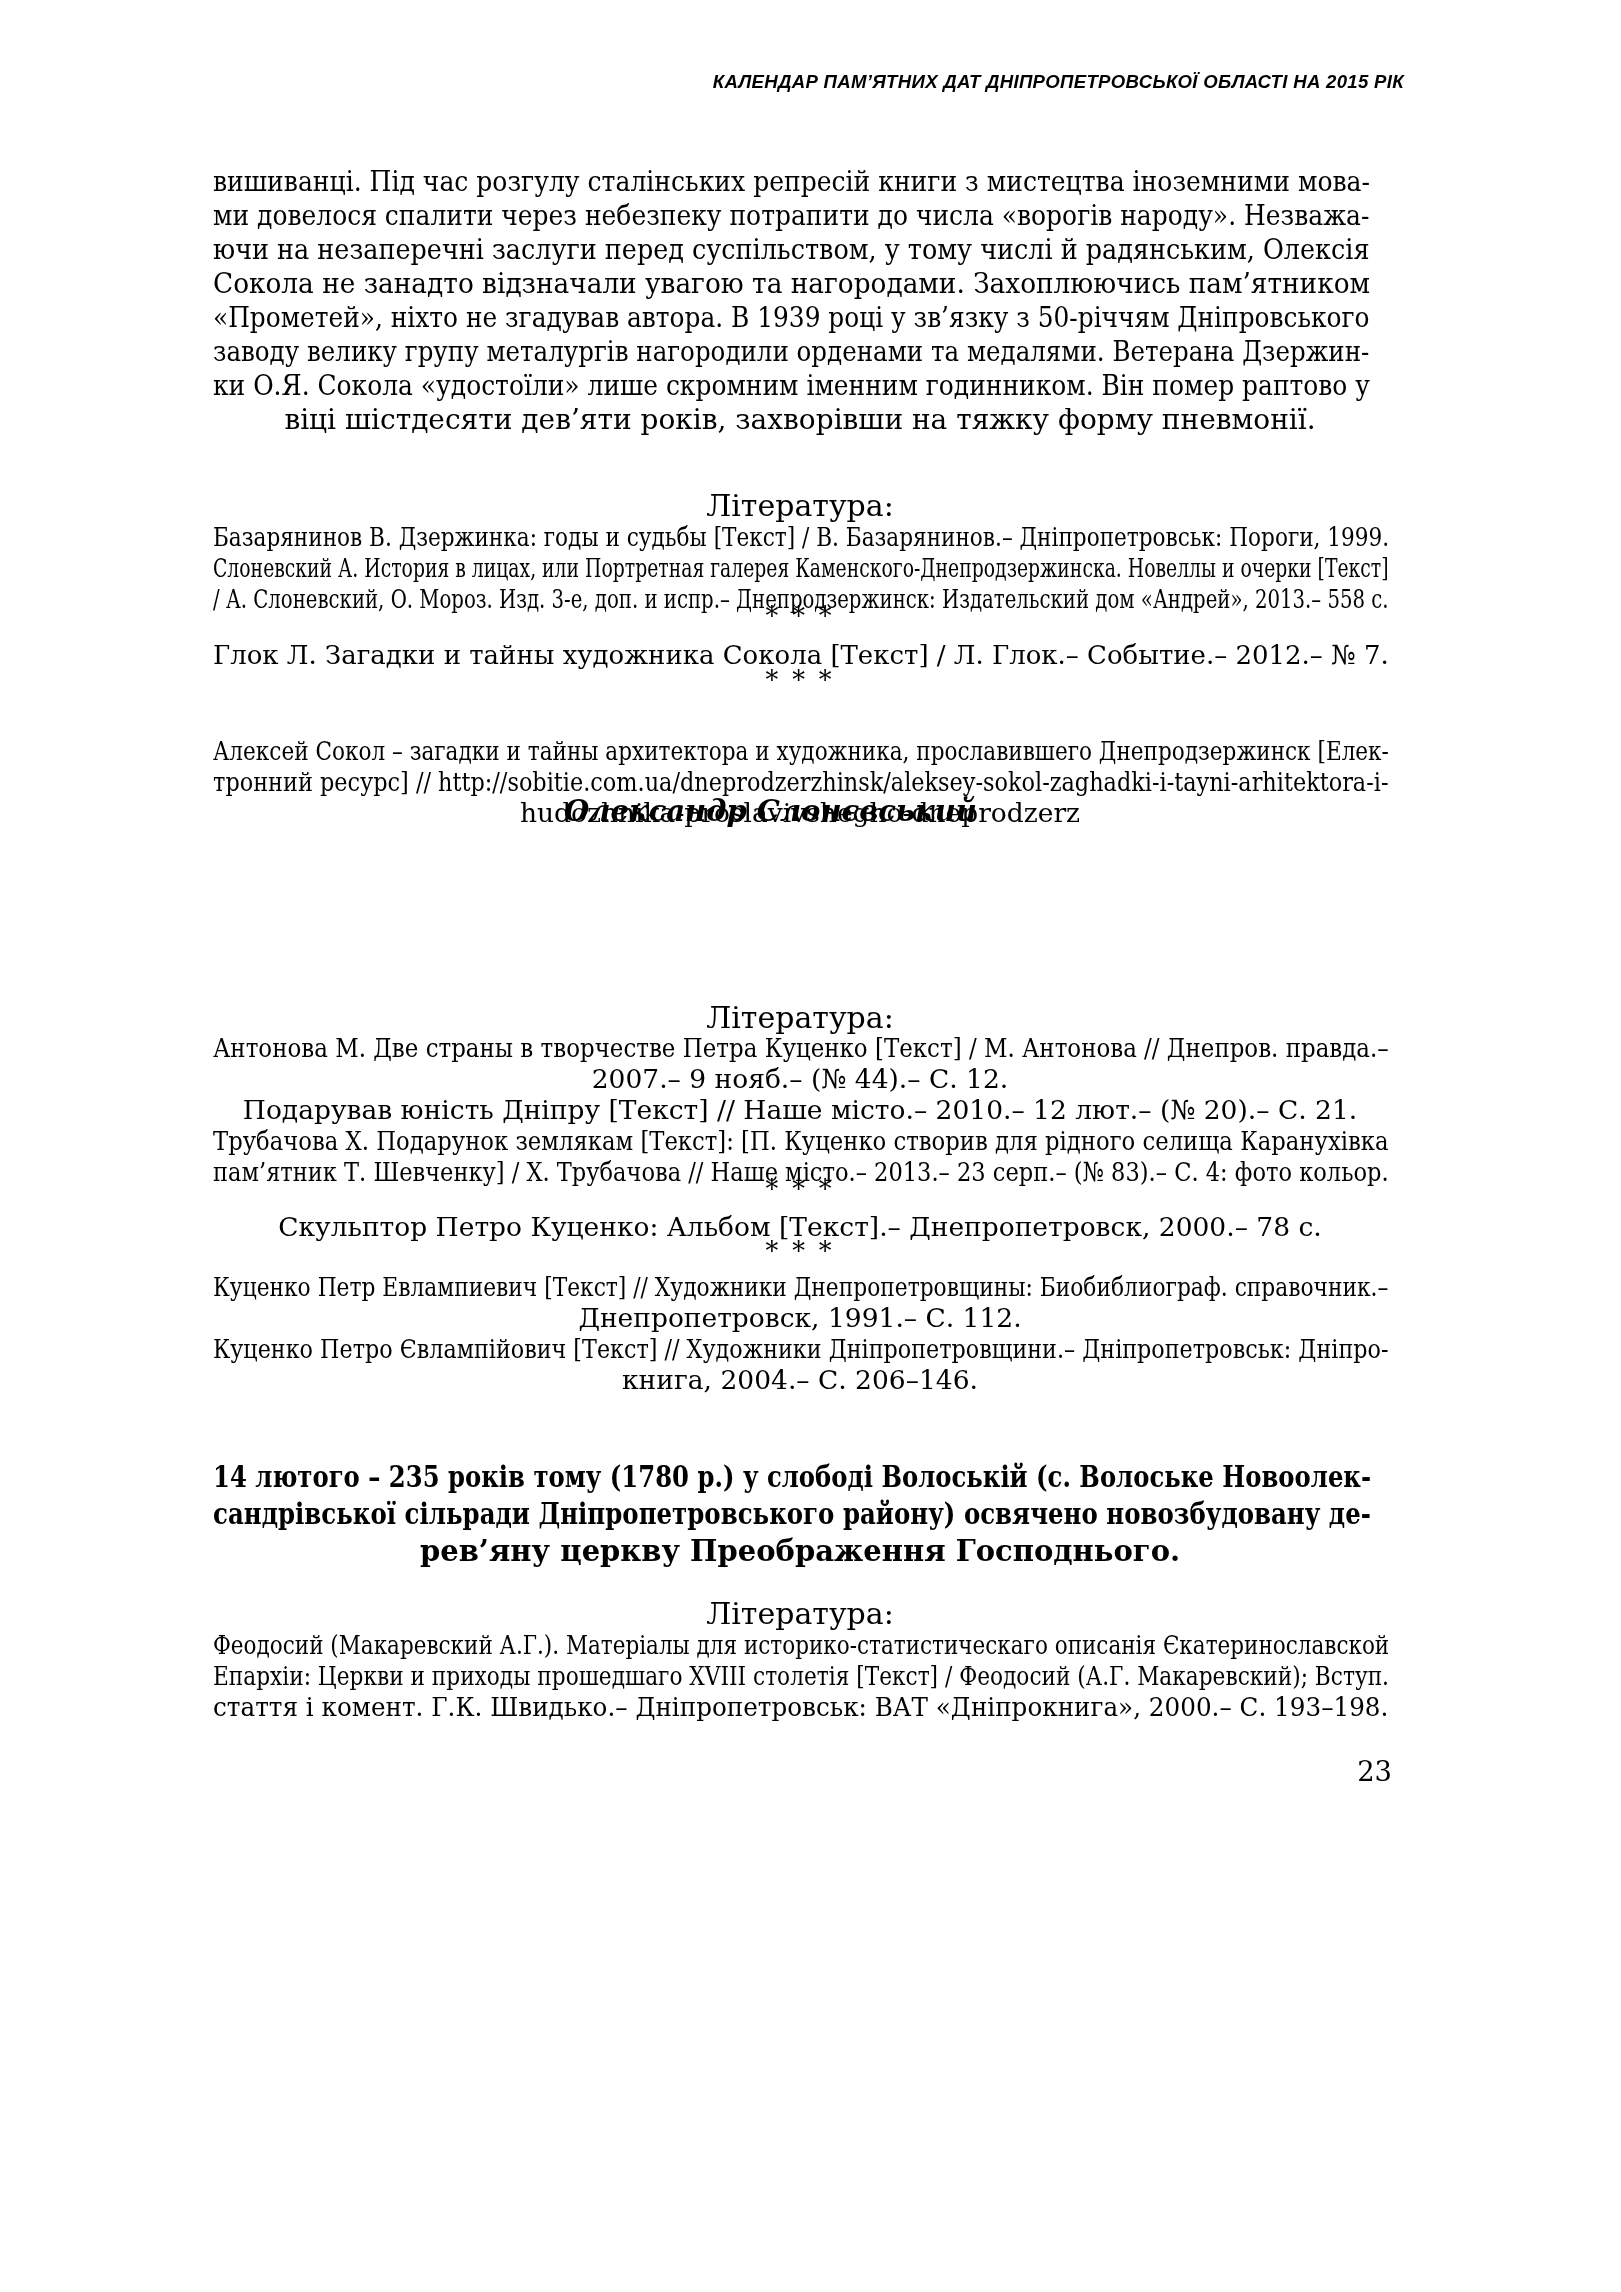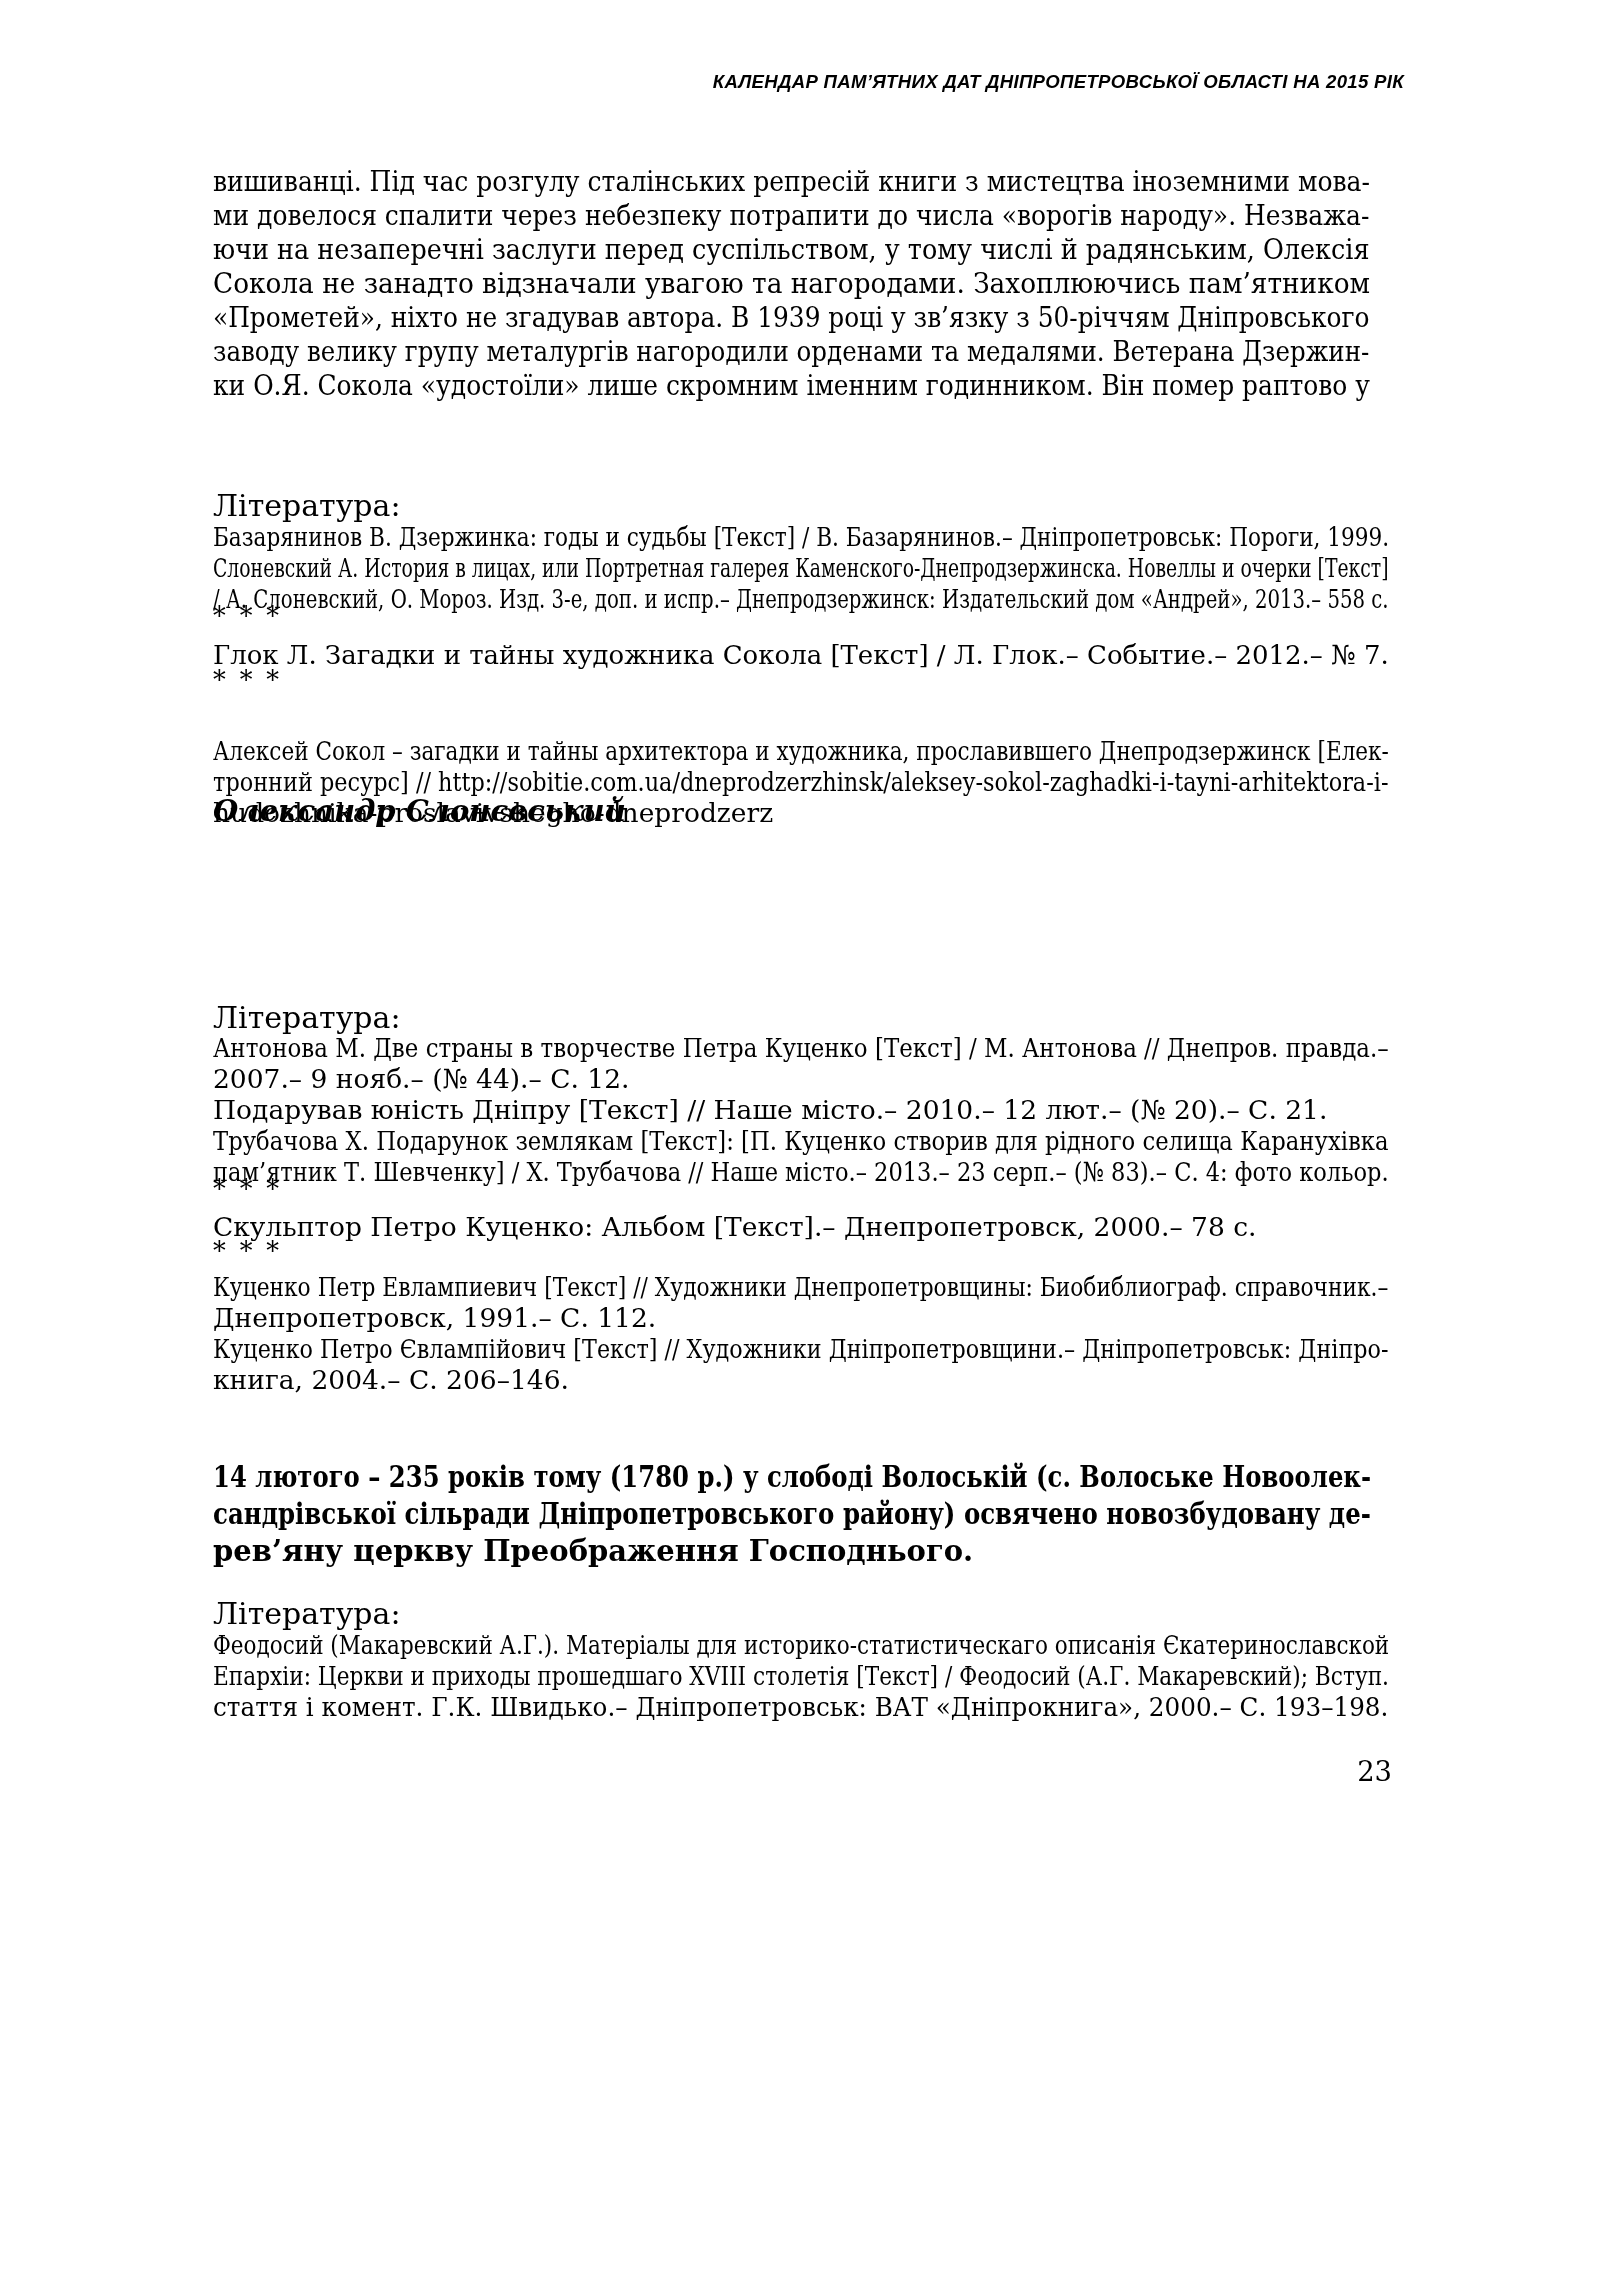--- a/index.html
+++ b/index.html
@@ -6,21 +6,21 @@
   .page {
     position: relative;
     width: 1621px;
     height: 2293px;
     margin: 0 auto;
     background: #ffffff;
     color: #000;
     font-family: "DejaVu Serif", serif;
     overflow: hidden;
   }
-  .block { position: absolute; left: 213px; width: 1174px; }
+  .block { position: absolute; left: 213px; width: 1174px; text-align: center; }
   .ln { display: block; white-space: nowrap; transform-origin: 0 50%; }
 
   .running-header {
     top: 71px;
     text-align: right;
     font-family: "Liberation Sans", sans-serif;
     font-style: italic;
     font-weight: bold;
     font-size: 18.6px;
     letter-spacing: 0.3px;
@@ -59,20 +59,21 @@
   <div class="block running-header">КАЛЕНДАР ПАМ’ЯТНИХ ДАТ ДНІПРОПЕТРОВСЬКОЇ ОБЛАСТІ НА 2015 РІК</div>
 
   <div class="block body-text" style="top:165px">
     <span class="ln j" style="transform: scaleX(0.8947);">вишиванці. Під час розгулу сталінських репресій книги з мистецтва іноземними мова-</span>
     <span class="ln j" style="transform: scaleX(0.892);">ми довелося спалити через небезпеку потрапити до числа «ворогів народу». Незважа-</span>
     <span class="ln j" style="transform: scaleX(0.9096);">ючи на незаперечні заслуги перед суспільством, у тому числі й радянським, Олексія</span>
     <span class="ln j" style="transform: scaleX(0.9411);">Сокола не занадто відзначали увагою та нагородами. Захоплюючись пам’ятником</span>
     <span class="ln j" style="transform: scaleX(0.8874);">«Прометей», ніхто не згадував автора. В 1939 році у зв’язку з 50-річчям Дніпровського</span>
     <span class="ln j" style="transform: scaleX(0.8764);">заводу велику групу металургів нагородили орденами та медалями. Ветерана Дзержин-</span>
     <span class="ln j" style="transform: scaleX(0.8907);">ки О.Я. Сокола «удостоїли» лише скромним іменним годинником. Він помер раптово у</span>
+    <span class="ln">віці шістдесяти дев’яти років, захворівши на тяжку форму пневмонії.</span>
   </div>
 
   <div class="block lit-label" style="top:490px">Література:</div>
 
   <div class="block bib" style="top:521px">
     <span class="ln" style="transform: scaleX(0.815);">Базарянинов В. Дзержинка: годы и судьбы [Текст] / В. Базарянинов.– Дніпропетровськ: Пороги, 1999.</span>
     <span class="ln j" style="transform: scaleX(0.7089);">Слоневский А. История в лицах, или Портретная галерея Каменского-Днепродзержинска. Новеллы и очерки [Текст]</span>
     <span class="ln" style="transform: scaleX(0.7427);">/ А. Слоневский, О. Мороз. Изд. 3-е, доп. и испр.– Днепродзержинск: Издательский дом «Андрей», 2013.– 558 с.</span>
   </div>
 

